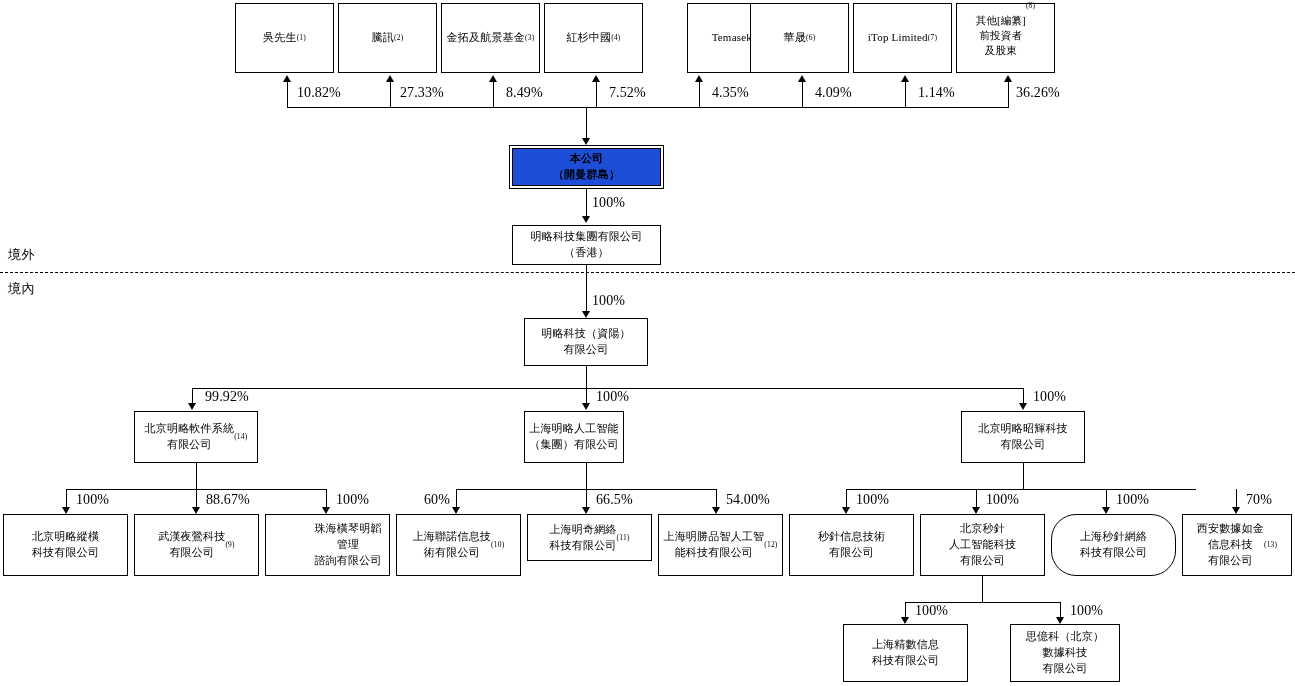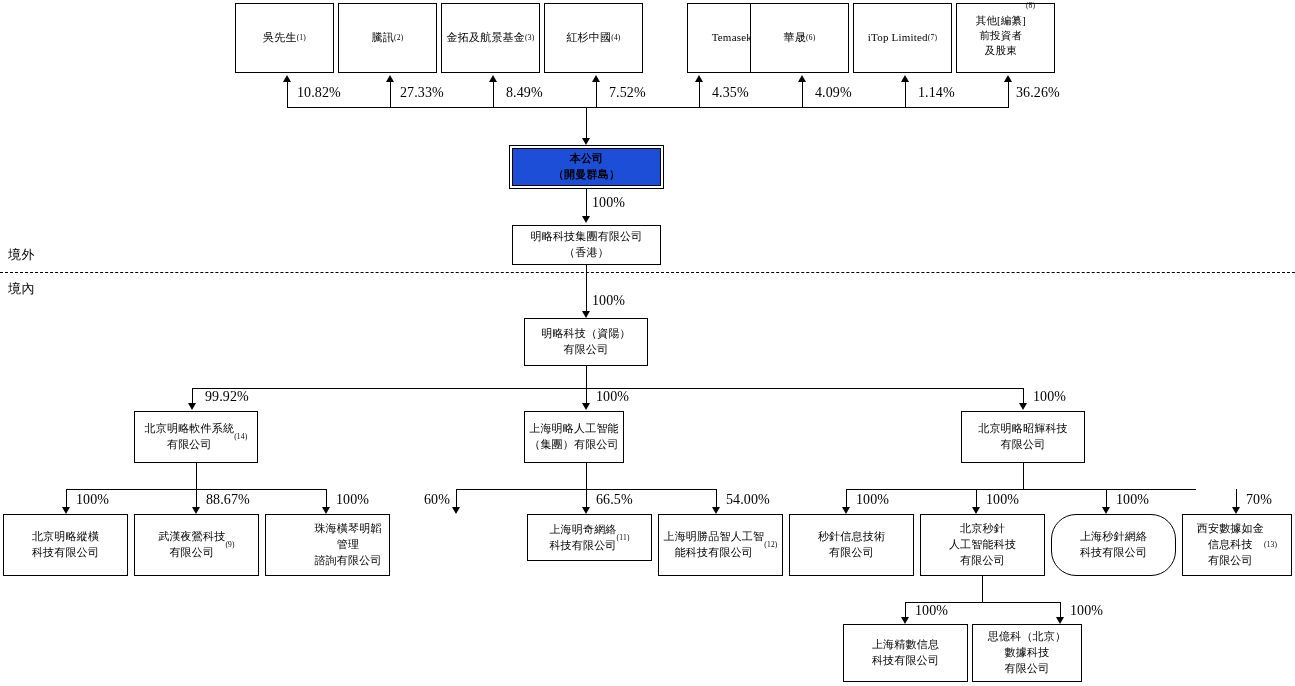--- a/index.html
+++ b/index.html
@@ -266,20 +266,25 @@
   </div>
   <div class="node" style="left:134px; top:514px; width:125px; height:62px;">
     <span class="label">武漢夜鶯科技
 有限公司</span>
       <sup>(9)</sup>
   </div>
   <div class="node" style="left:265px; top:514px; width:125px; height:62px;padding-left:44px;">
     <span class="label">珠海橫琴明韜管理
 諮詢有限公司</span>
   </div>
+  <div class="node" style="left:396px; top:514px; width:125px; height:62px;">
+    <span class="label">上海聯諾信息技
+術有限公司</span>
+      <sup>(10)</sup>
+  </div>
   <div class="node" style="left:527px; top:514px; width:125px; height:47px;">
     <span class="label">上海明奇網絡
 科技有限公司</span>
       <sup>(11)</sup>
   </div>
   <div class="node" style="left:658px; top:514px; width:125px; height:62px;">
     <span class="label">上海明勝品智人工智
 能科技有限公司</span>
       <sup>(12)</sup>
   </div>
@@ -309,19 +314,19 @@
   <div class="ln v" style="left:1060px; top:602px; height:17px;"></div>
   <div class="arrow down" style="left:901px;  top:617px;"></div>
   <div class="arrow down" style="left:1056px; top:617px;"></div>
   <div class="pct" style="left:915px;  top:604px;">100%</div>
   <div class="pct" style="left:1070px; top:604px;">100%</div>
 
   <div class="node" style="left:843px; top:624px; width:125px; height:58px;">
     <span class="label">上海精數信息
 科技有限公司</span>
   </div>
-  <div class="node" style="left:972px; top:624px; width:110px; height:58px;">
+  <div class="node" style="left:1010px; top:624px; width:110px; height:58px;">
     <span class="label">思億科（北京）
 數據科技
 有限公司</span>
   </div>
 
 </div>
 
 </body></html>

